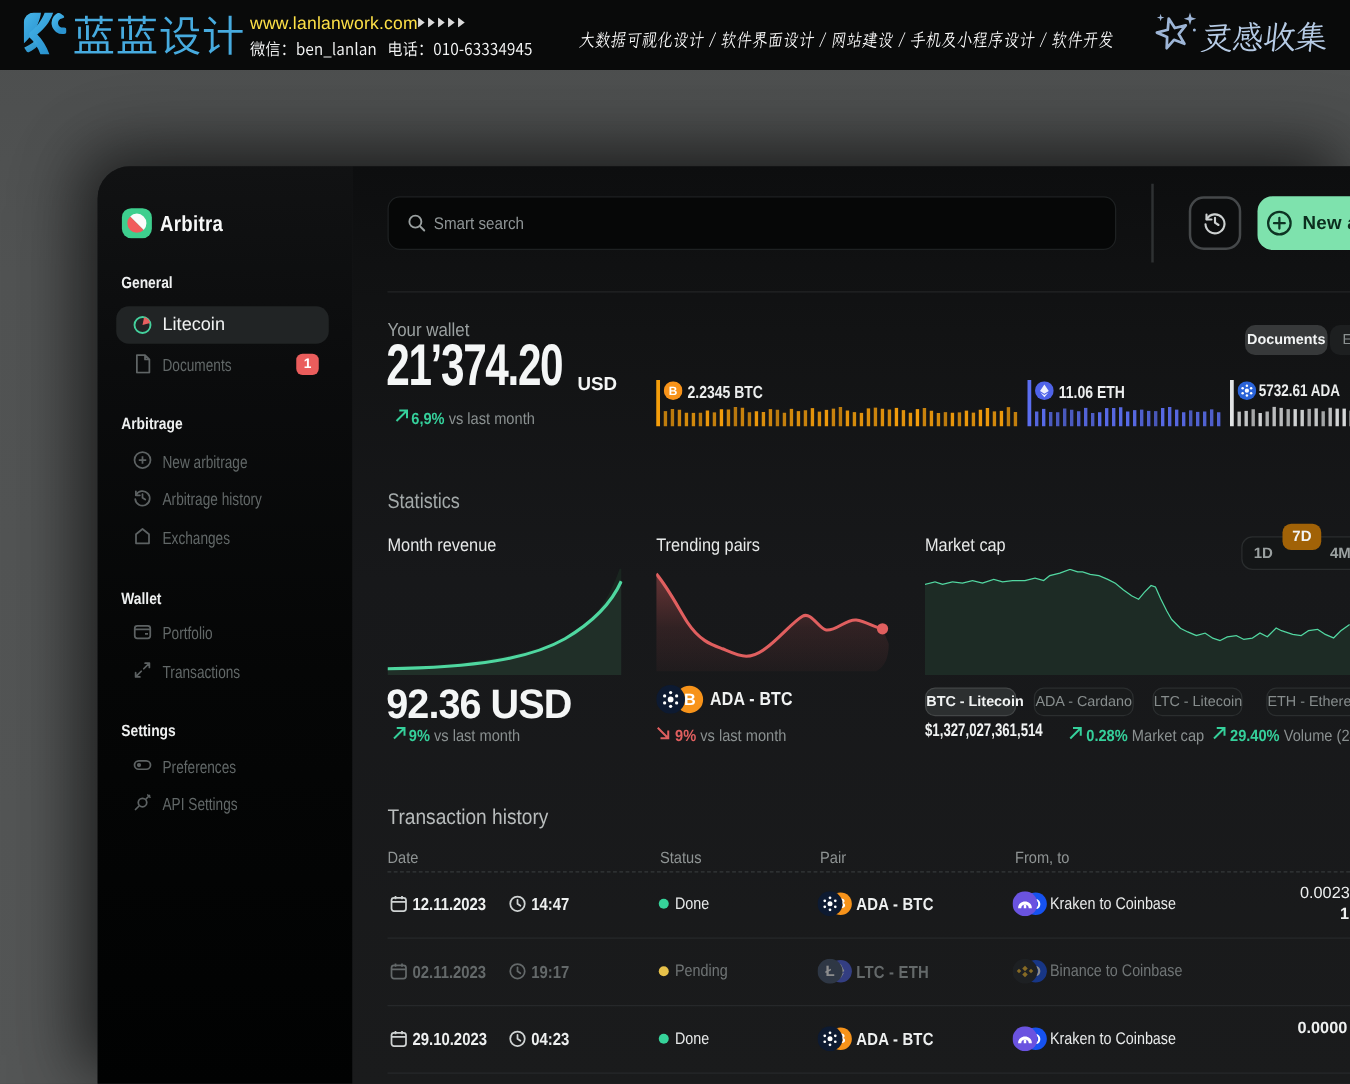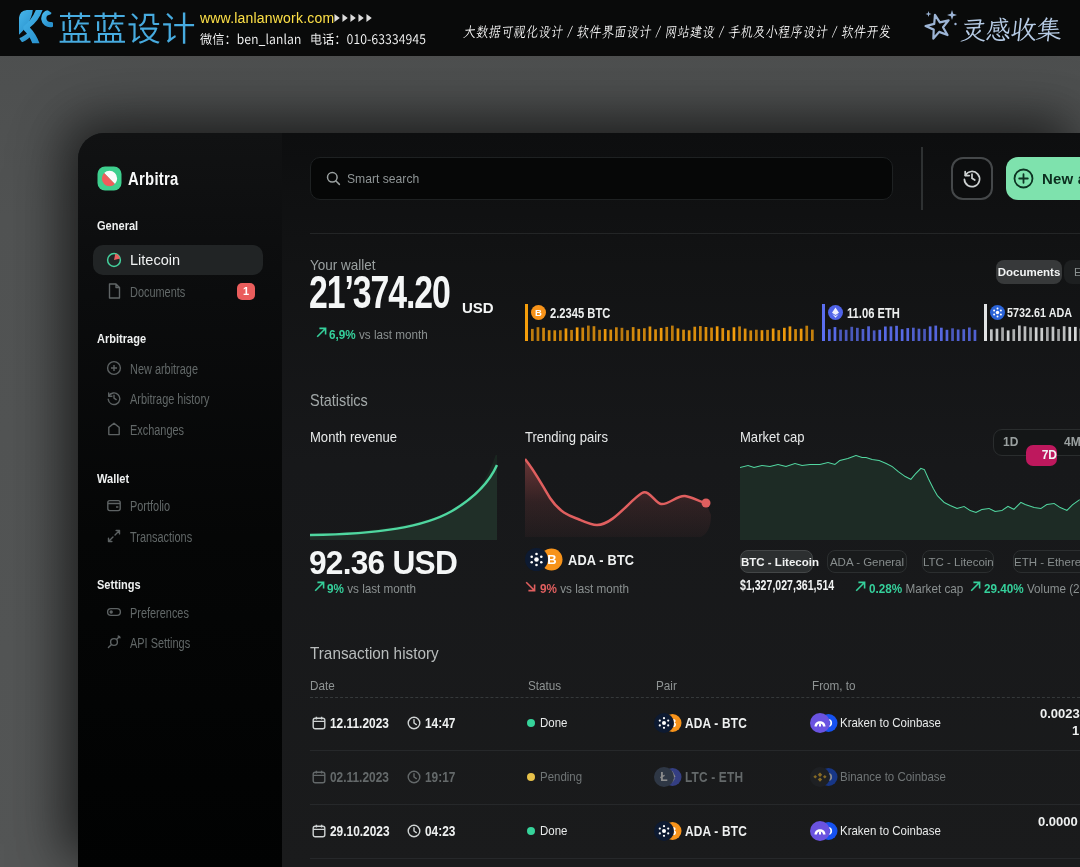--- a/index.html
+++ b/index.html
@@ -309,41 +309,41 @@
 <path d="M0 4 C10 16 18 32 25 43 C35 58 45 61 53 64 C60 67 66 70 72 70 C88 70 105 45 117 38 C124 34 130 48 136 49 C144 50 152 40 160 41 C168 42 174 47 181 48 L181 48 L186 60 Q186 77 176 82 L0 82 Z" fill="url(#rg)"></path>
 <path d="M0 4 C10 16 18 32 25 43 C35 58 45 61 53 64 C60 67 66 70 72 70 C88 70 105 45 117 38 C124 34 130 48 136 49 C144 50 152 40 160 41 C168 42 174 47 181 48" fill="none" stroke="#e05f5f" stroke-width="2.5"></path>
 <circle cx="181" cy="48" r="4.5" fill="#e05f5f"></circle>
 </svg>
 <svg class="abs" style="left:662px;top:322px" width="340" height="85" viewBox="0 0 340 85">
 <path id="mcline" d="M0 13 L8 11 L14 13 L22 11 L30 12 L38 10 L46 12 L55 9 L62 11 L70 10 L80 10 L88 8 L95 10 L100 6 L108 4 L116 1 L122 3 L126 3 L132 5 L139 6 L146 9 L152 12 L158 17 L165 22 L171 25 L176 19 L181 14 L184 15 L188 24 L193 34 L197 41 L204 48 L210 51 L217 54 L224 52 L230 56 L236 58 L242 55 L249 54 L255 57 L262 56 L268 52 L274 55 L281 48 L285 50 L288 51 L294 53 L301 54 L307 50 L314 49 L320 53 L327 56 L333 50 L340 45" fill="none" stroke="#52d7a1" stroke-width="2"></path>
 <path d="M0 13 L8 11 L14 13 L22 11 L30 12 L38 10 L46 12 L55 9 L62 11 L70 10 L80 10 L88 8 L95 10 L100 6 L108 4 L116 1 L122 3 L126 3 L132 5 L139 6 L146 9 L152 12 L158 17 L165 22 L171 25 L176 19 L181 14 L184 15 L188 24 L193 34 L197 41 L204 48 L210 51 L217 54 L224 52 L230 56 L236 58 L242 55 L249 54 L255 57 L262 56 L268 52 L274 55 L281 48 L285 50 L288 51 L294 53 L301 54 L307 50 L314 49 L320 53 L327 56 L333 50 L340 45 L340 85 L0 85 Z" fill="#1d2b25"></path>
 </svg>
 <div class="abs" style="left:915px;top:296px;width:105px;height:27px;background:#141617;border:1px solid #2a2d2e;border-radius:9px"></div>
 <div class="abs" style="left:925px;top:302px;font-size:12px;font-weight:bold;color:#9aa0a0">1D</div>
-<div class="abs" style="left:948px;top:312px;width:31px;height:21px;background:#be185d;border-radius:7px;color:#f2f4f4;font-size:12px;font-weight:bold;text-align:right;line-height:21px">7D</div>
+<div class="abs" style="left:948px;top:286px;width:31px;height:21px;background:#a16207;border-radius:7px;color:#f2f4f4;font-size:12px;font-weight:bold;text-align:center;line-height:21px">7D</div>
 <div class="abs" style="left:986px;top:302px;font-size:12px;font-weight:bold;color:#9aa0a0">4M</div>
 
 <div class="abs" style="left:231px;top:411px;font-size:33px;font-weight:bold;color:#f4f6f6;letter-spacing:-.8px;transform:scaleX(.96);transform-origin:0 0">92.36 USD</div>
 <svg class="abs" style="left:447px;top:415px" width="39" height="23" viewBox="0 0 39 23">
 <circle cx="26.5" cy="11.5" r="11" fill="#f7931a"></circle>
       <text x="27" y="16" font-family="Liberation Sans" font-size="13" font-weight="bold" fill="#fff" text-anchor="middle">B</text>
 <circle cx="11.5" cy="11.5" r="11.5" fill="#0d1a31"></circle>
       <g fill="#fff">
         <circle cx="11.5" cy="11.5" r="2.3"></circle>
         <circle cx="11.5" cy="6" r="1.3"></circle>
         <circle cx="11.5" cy="17" r="1.3"></circle>
         <circle cx="6.7" cy="8.7" r="1.3"></circle>
         <circle cx="16.3" cy="8.7" r="1.3"></circle>
         <circle cx="6.7" cy="14.3" r="1.3"></circle>
         <circle cx="16.3" cy="14.3" r="1.3"></circle>
       </g>
 </svg>
 <div class="abs c85" style="left:490px;top:418px;font-size:15px;font-weight:bold;color:#f0f2f2;letter-spacing:.2px">ADA - BTC</div>
 <div class="abs" style="left:662px;top:417px;width:73px;height:23px;background:#2c2f30;border:1px solid #434647;border-radius:8px;color:#f0f2f2;font-size:11.5px;font-weight:bold;text-align:center;line-height:22px">BTC - Litecoin</div>
-<div class="abs" style="left:749px;top:417px;width:80px;height:23px;background:#191b1c;border:1px solid #2b2e2f;border-radius:8px;color:#878d8d;font-size:11.5px;text-align:center;line-height:22px">ADA - General</div>
+<div class="abs" style="left:749px;top:417px;width:80px;height:23px;background:#191b1c;border:1px solid #2b2e2f;border-radius:8px;color:#878d8d;font-size:11.5px;text-align:center;line-height:22px">ADA - Cardano</div>
 <div class="abs" style="left:844px;top:417px;width:72px;height:23px;background:#191b1c;border:1px solid #2b2e2f;border-radius:8px;color:#878d8d;font-size:11.5px;text-align:right;line-height:22px">LTC - Litecoin</div>
 <div class="abs" style="left:935px;top:417px;width:84px;height:23px;background:#191b1c;border:1px solid #2b2e2f;border-radius:8px;color:#878d8d;font-size:11.5px;text-align:center;line-height:22px">ETH - Ethereum</div>
 
 <svg class="abs" style="left:236px;top:448px" width="11" height="11" viewBox="0 0 11 11">
 <path d="M1.2 9.8 L9.2 1.8 M3.4 1.4 H9.6 V7.6" fill="none" stroke="#35d09b" stroke-width="1.6"></path>
     </svg>
 <div class="abs c90" style="left:249px;top:448px;font-size:13px"><b style="color:#35d09b">9%</b> <span class="dim">vs last month</span></div>
 <svg class="abs" style="left:447px;top:448px" width="11" height="11" viewBox="0 0 11 11">
 <path d="M1.2 1.2 L9.2 9.2 M3.4 9.6 H9.6 V3.4" fill="none" stroke="#e05f5f" stroke-width="1.6"></path>
     </svg>
@@ -398,21 +398,21 @@
     <div class="abs c85" style="left:607px;top:582px;font-size:14px;font-weight:bold;color:#eef0f0;letter-spacing:.2px">ADA - BTC</div>
     <svg class="abs" style="left:732px;top:580px" width="30" height="20" viewBox="0 0 30 20">
       <g>
         <circle cx="18.5" cy="10" r="9" fill="#1652f0"></circle>
         <text x="18.5" y="14" font-family="Liberation Sans" font-size="11.5" font-weight="bold" fill="#fff" text-anchor="middle">D</text>
         <circle cx="10" cy="10" r="10" fill="#6a53e0"></circle>
         <path d="M4.5 13.5 C4.5 6.5 15.5 6.5 15.5 13.5 L13 13.5 C13 9.5 7 9.5 7 13.5 Z M9 13.5 L11 13.5 L11 10.8 L9 10.8 Z" fill="#fff"></path>
       </g>
     </svg>
     <div class="abs c85" style="left:762px;top:582px;font-size:13.5px;color:#e8eaea">Kraken to Coinbase</div>
-    <div class="abs" style="left:962px;top:573px;font-size:13px;font-weight:bold;color:#eef0f0">0.0023</div>
+    <div class="abs" style="left:962px;top:573px;font-size:13px;font-weight:normal;color:#eef0f0">0.0023</div>
     <div class="abs" style="left:994px;top:590px;font-size:13px;font-weight:bold;color:#eef0f0">1,98</div>
 <svg class="abs" style="left:234px;top:637px" width="14" height="14" viewBox="0 0 14 14">
       <rect x="1.2" y="2.2" width="11.6" height="10.6" rx="2" fill="none" stroke="#64696a" stroke-width="1.4"></rect>
       <path d="M1.2 5.4 H12.8 M4.4 0.8 V3.4 M9.6 0.8 V3.4" stroke="#64696a" stroke-width="1.4"></path>
     </svg>
     <div class="abs c85" style="left:252px;top:636px;font-size:14px;font-weight:bold;color:#64696a">02.11.2023</div>
     <svg class="abs" style="left:329px;top:637px" width="14" height="14" viewBox="0 0 14 14">
       <circle cx="7" cy="7" r="5.8" fill="none" stroke="#64696a" stroke-width="1.4"></circle>
       <path d="M7 3.8 V7 L9.3 8.6" fill="none" stroke="#64696a" stroke-width="1.4" stroke-linecap="round"></path>
     </svg>

